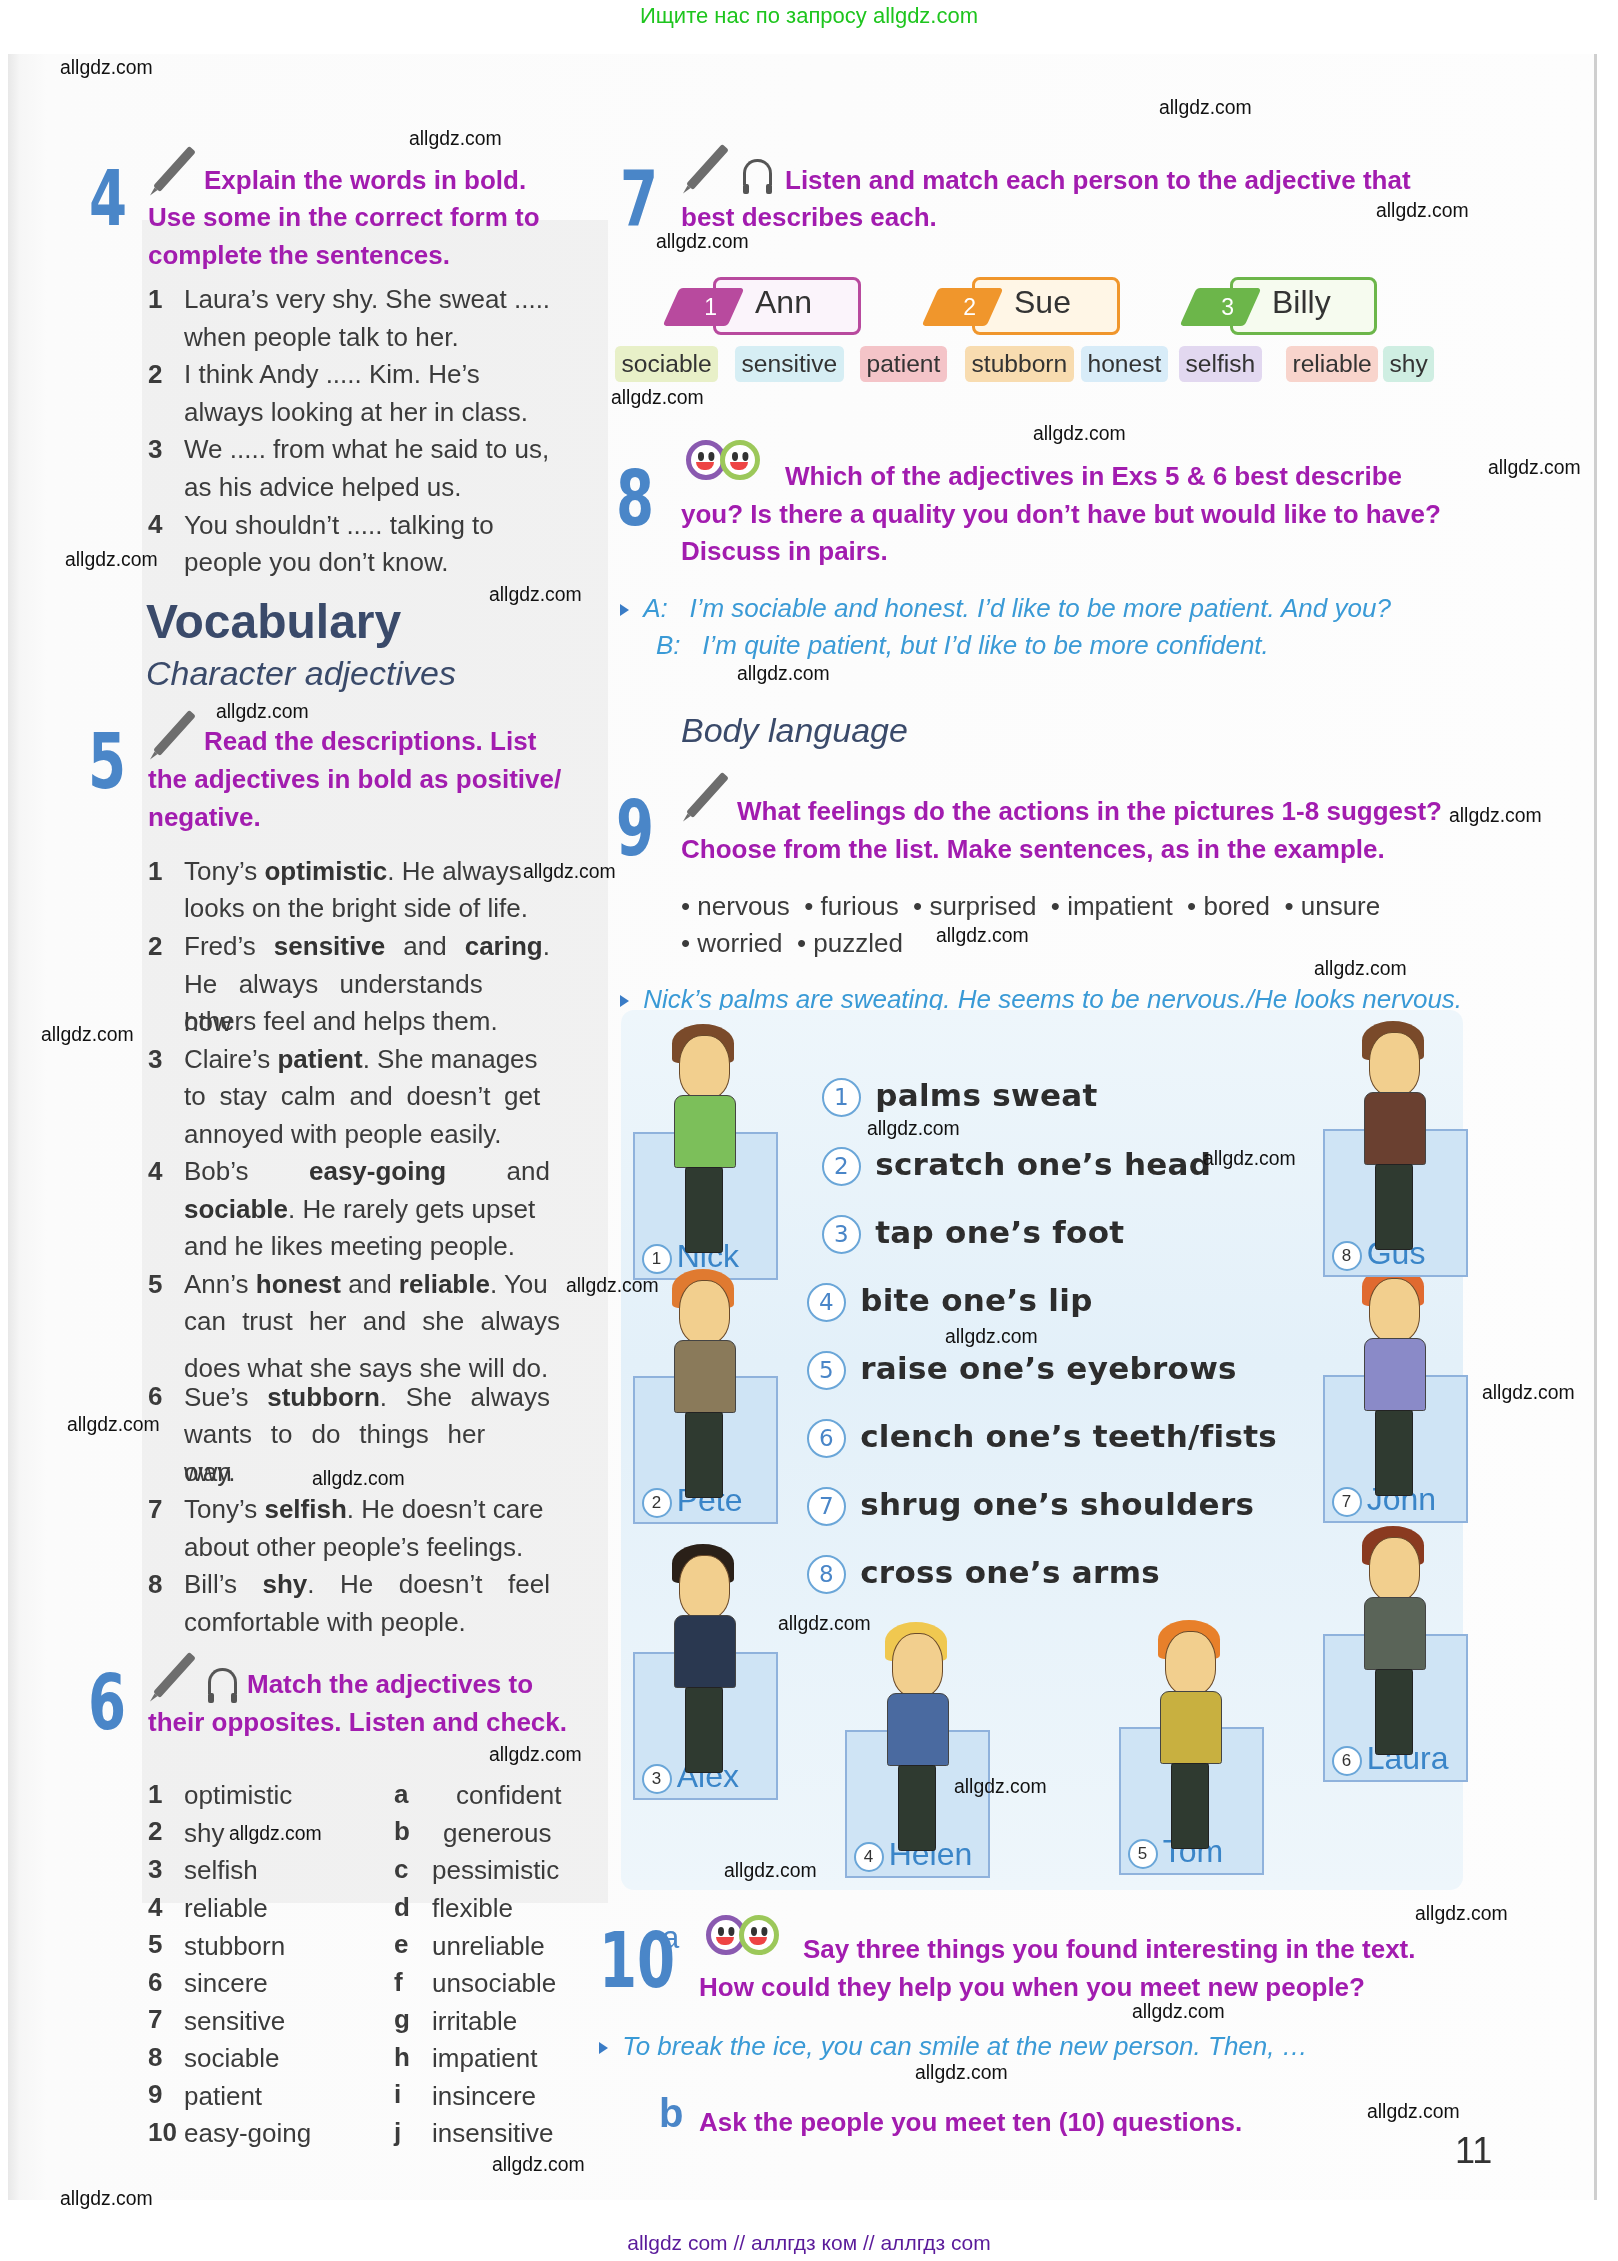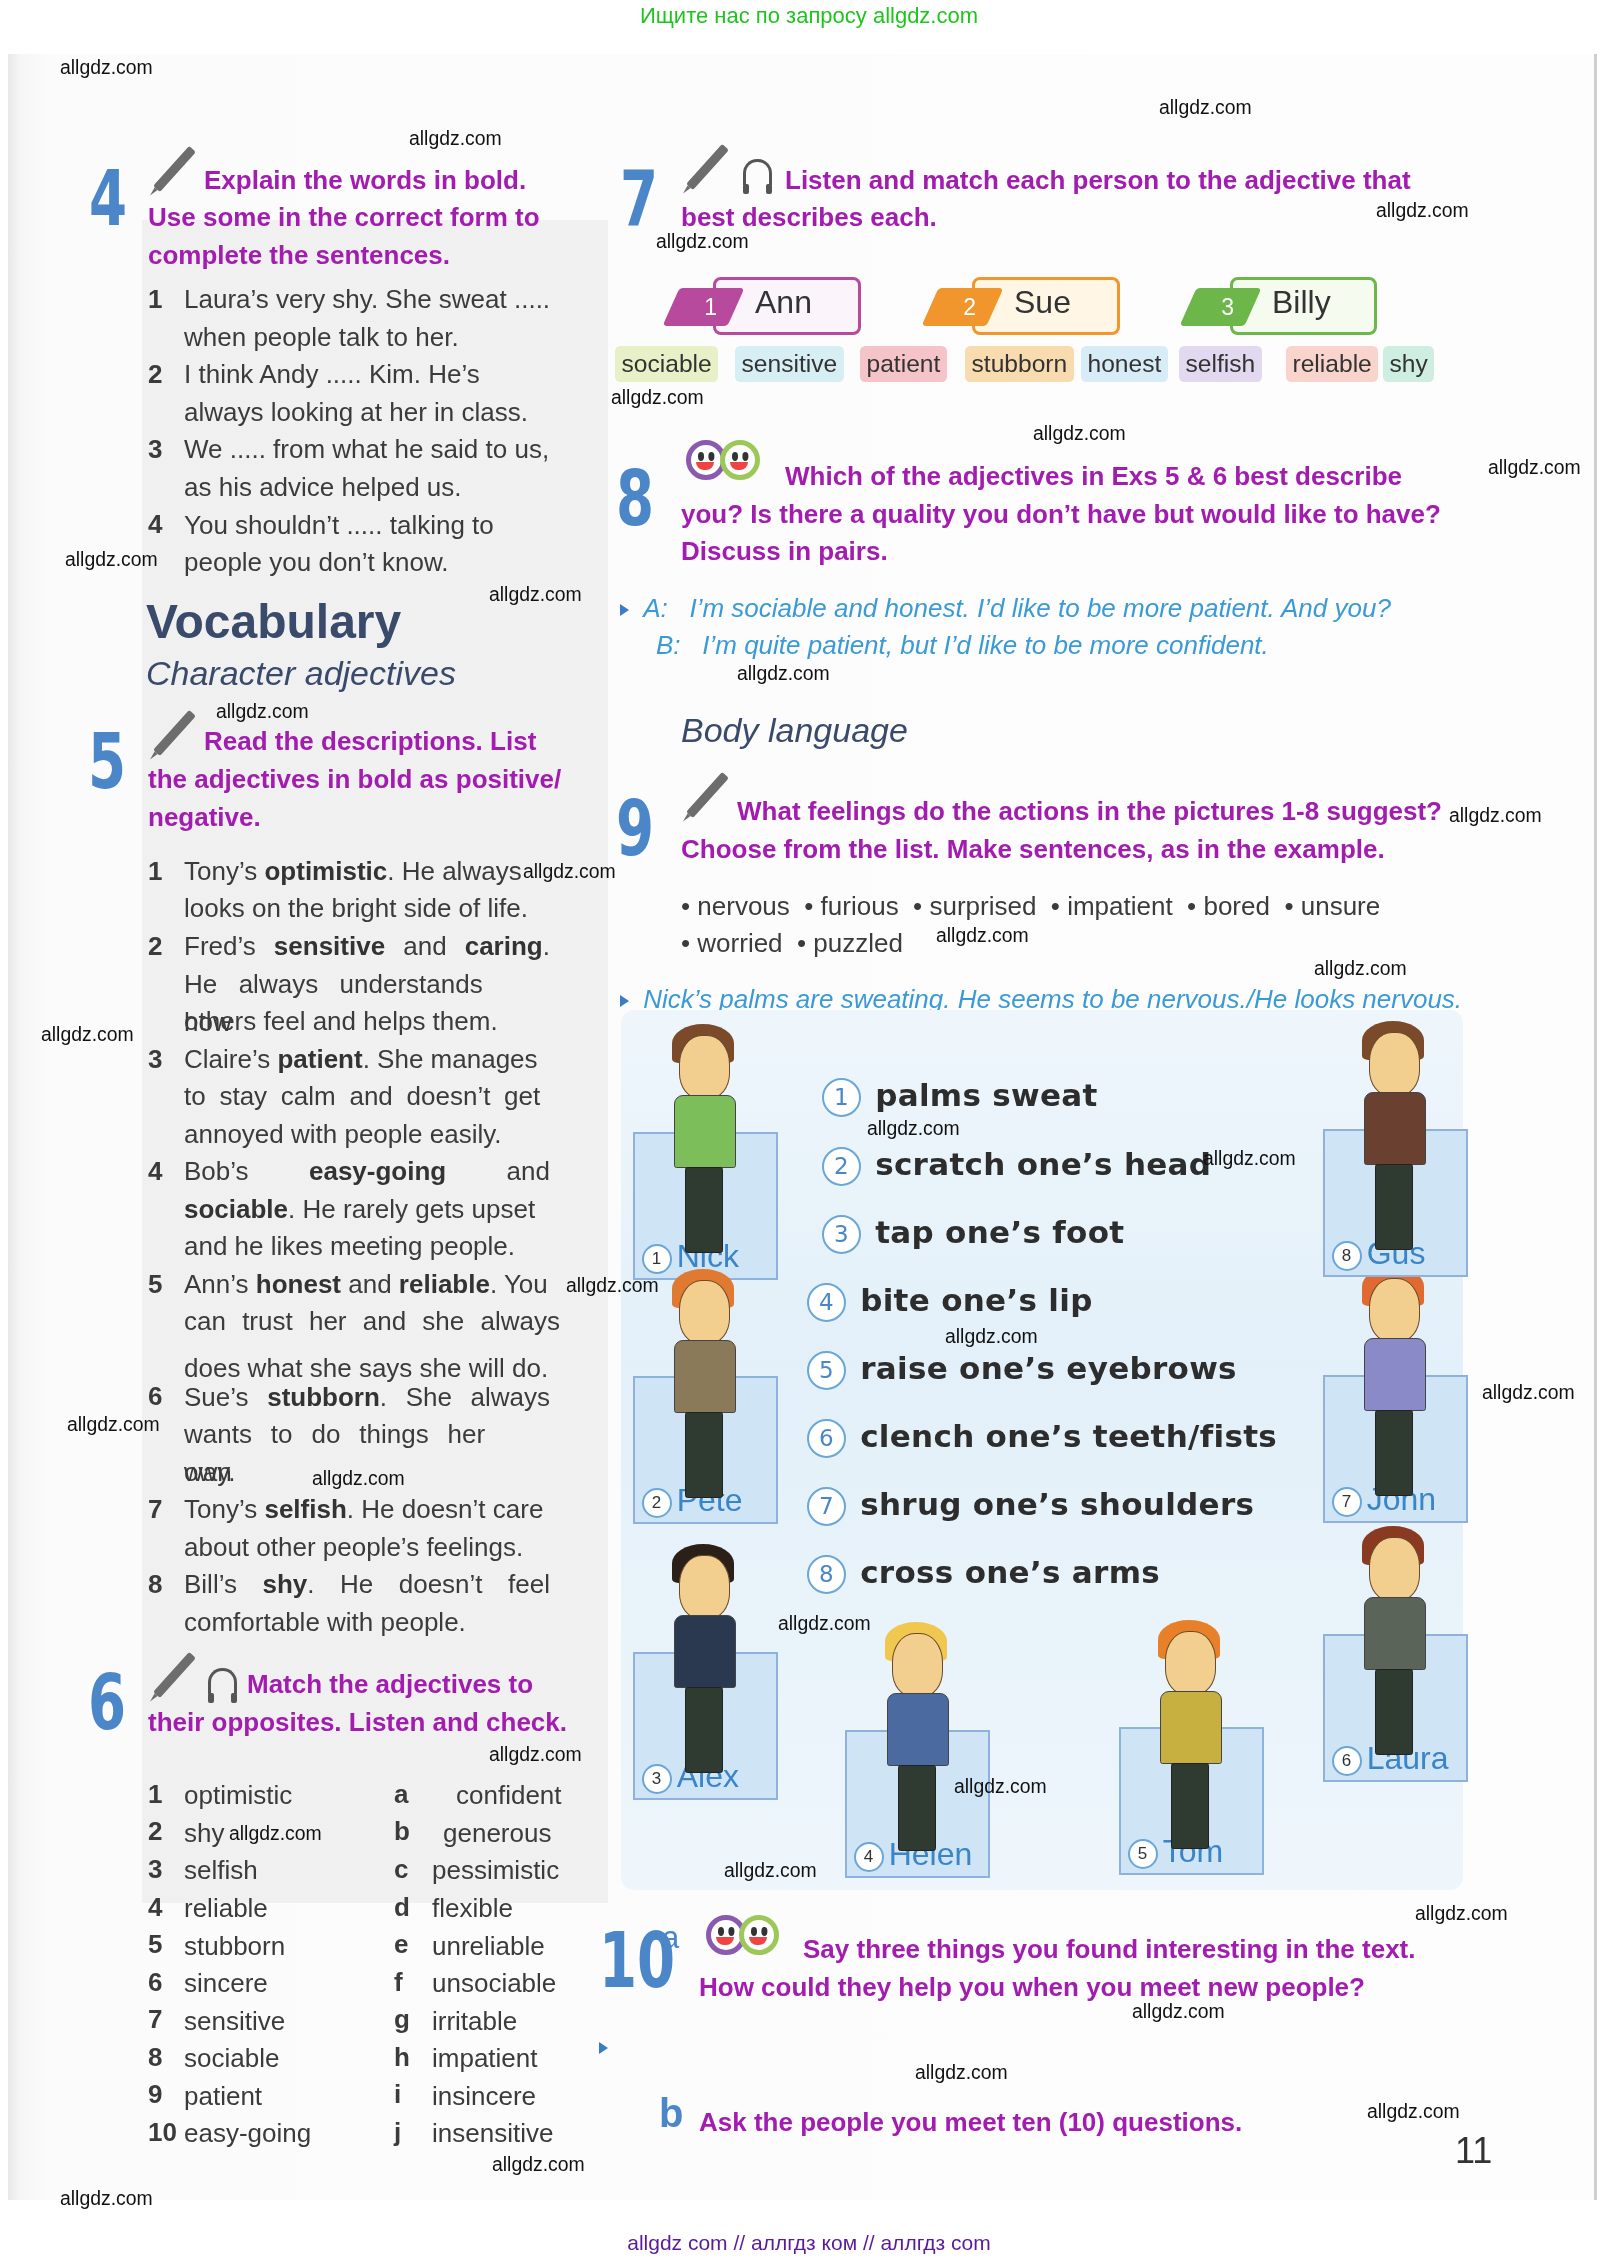--- a/index.html
+++ b/index.html
@@ -384,21 +384,21 @@
     </div>
 </div>
 
 <div>
   <div class="ex-num cond" style="left:599px;top:1923px;">10</div>
   <div class="abs" style="left:662px;top:1920px;font-size:31px;color:#4a86c8;">a</div>
   <div class="smiley" style="left:706px;top:1915px;border-color:#8a5ab0;"></div>
   <div class="smiley" style="left:739px;top:1915px;border-color:#9cc85a;"></div>
   <div class="instr" style="left:803px;top:1930px;">Say three things you found interesting in the text.</div>
   <div class="instr" style="left:699px;top:1968px;">How could they help you when you meet new people?</div>
-  <div class="blue-italic" style="left:599px;top:2028px;"><span class="arrow"></span></div>
+  <div class="blue-italic" style="left:599px;top:2028px;"><span class="arrow"></span><span>To break the ice, you can smile at the new person. Then, …</span></div>
   <div class="abs" style="left:659px;top:2091px;font-size:40px;font-weight:bold;color:#4a86c8;">b</div>
   <div class="instr" style="left:699px;top:2103px;">Ask the people you meet ten (10) questions.</div>
 </div>
 
 <div class="page-num">11</div>
 
 <div class="wm" style="left:60px;top:56px;">allgdz.com</div>
 <div class="wm" style="left:1159px;top:96px;">allgdz.com</div>
 <div class="wm" style="left:409px;top:127px;">allgdz.com</div>
 <div class="wm" style="left:1376px;top:199px;">allgdz.com</div>

